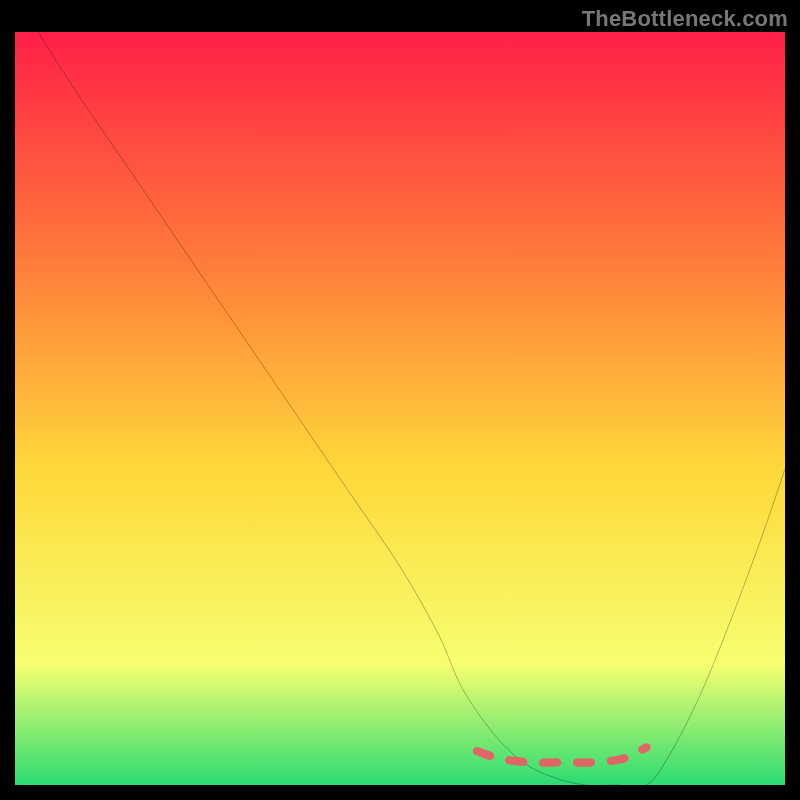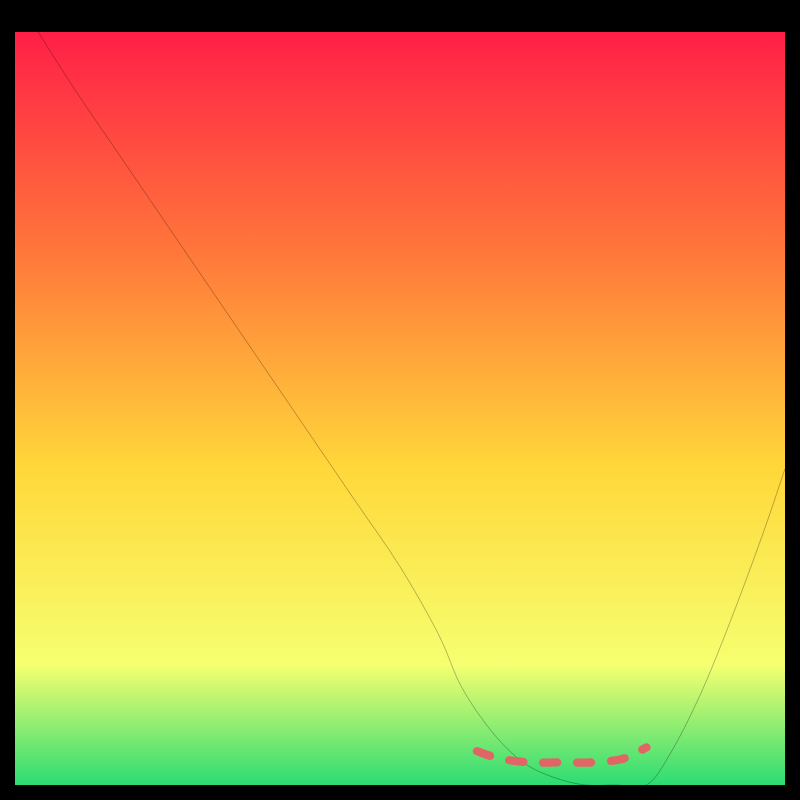--- a/index.html
+++ b/index.html
@@ -32,20 +32,21 @@
     top: 32px;
     width: 770px;
     height: 753px;
   }
   svg { display: block; }
 </style>
 </head>
 <body>
 
 <div class="container">
+  <div class="attribution">TheBottleneck.com</div>
 
   <div class="plot">
     <svg viewBox="0 0 100 100" preserveAspectRatio="none" width="770" height="753">
       <defs>
         <linearGradient id="bg" x1="0" y1="0" x2="0" y2="1">
           <stop id="g0" offset="0%" stop-color="#ff1f47"></stop>
           <stop id="g1" offset="30%" stop-color="#ff7a3a"></stop>
           <stop id="g2" offset="58%" stop-color="#ffd83a"></stop>
           <stop id="g3" offset="84%" stop-color="#f6ff70"></stop>
           <stop id="g4" offset="100%" stop-color="#2bdc73"></stop>

